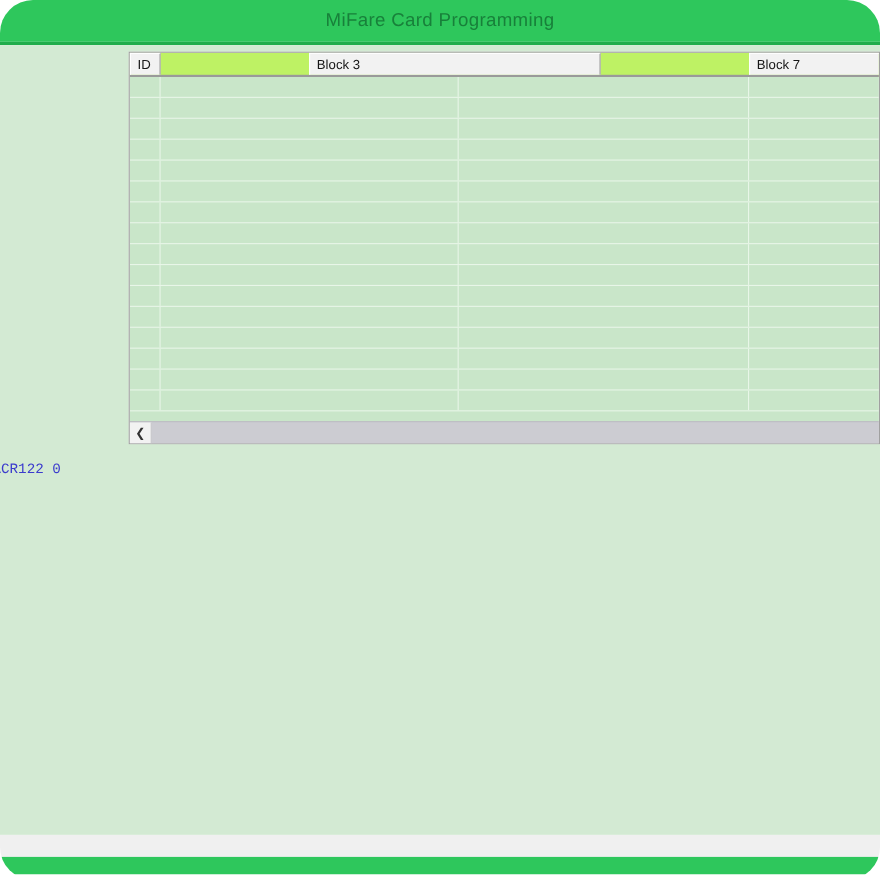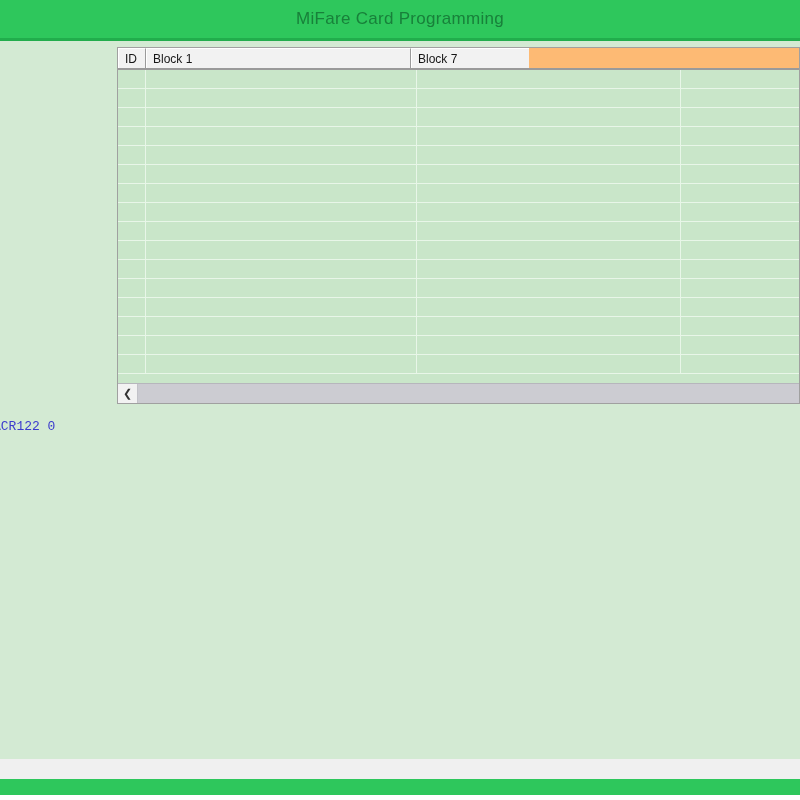--- a/index.html
+++ b/index.html
@@ -11,20 +11,21 @@
     background: #ffffff;
     font-family: "Liberation Sans", sans-serif;
   }
 
   #app {
     position: relative;
     width: 800px;
     height: 800px;
     background: #ffffff;
     overflow: hidden;
+    border-radius: 30px;
   }
 
   
   .titlebar {
     position: absolute;
     left: 0;
     top: 0;
     width: 800px;
     height: 38px;
     background: #2ec75c;
@@ -187,23 +188,24 @@
     border: 1px solid #a0a0a0;
     box-sizing: border-box;
     overflow: hidden;
   }
   .table-header {
     position: absolute;
     left: 0; top: 0;
     width: 100%;
     height: 22px;
     display: flex;
-    background: #fdba74;
+    background: #bef264;
     border-bottom: 2px solid #9a9a9a;
     box-sizing: border-box;
+    justify-content: space-between;
   }
   .th {
     height: 100%;
     box-sizing: border-box;
     border-right: 1px solid #9a9a9a;
     border-top: 1px solid #ffffff;
     border-left: 1px solid #ffffff;
     background: #f2f2f2;
     font-family: "Liberation Sans", sans-serif;
     font-size: 12px;
@@ -329,21 +331,21 @@
     <span class="titlebar-text">MiFare Card Programming</span>
   </div>
   <div class="title-underline"></div>
 
   <div class="client">
 
 
     <div class="table-wrap">
       <div class="table-header">
         <div class="th col-id">ID</div>
-        <div class="th col-b1">Block 1</div>
+        <div class="th col-b1">Block 3</div>
         <div class="th col-b2">Block 7</div>
       </div>
       <div class="table-body" id="table-body">
           <div class="row">
             <div class="cell col-id"></div>
             <div class="cell col-b0"></div>
             <div class="cell col-b1"></div>
             <div class="cell col-b2"></div>
           </div>
           <div class="row">

